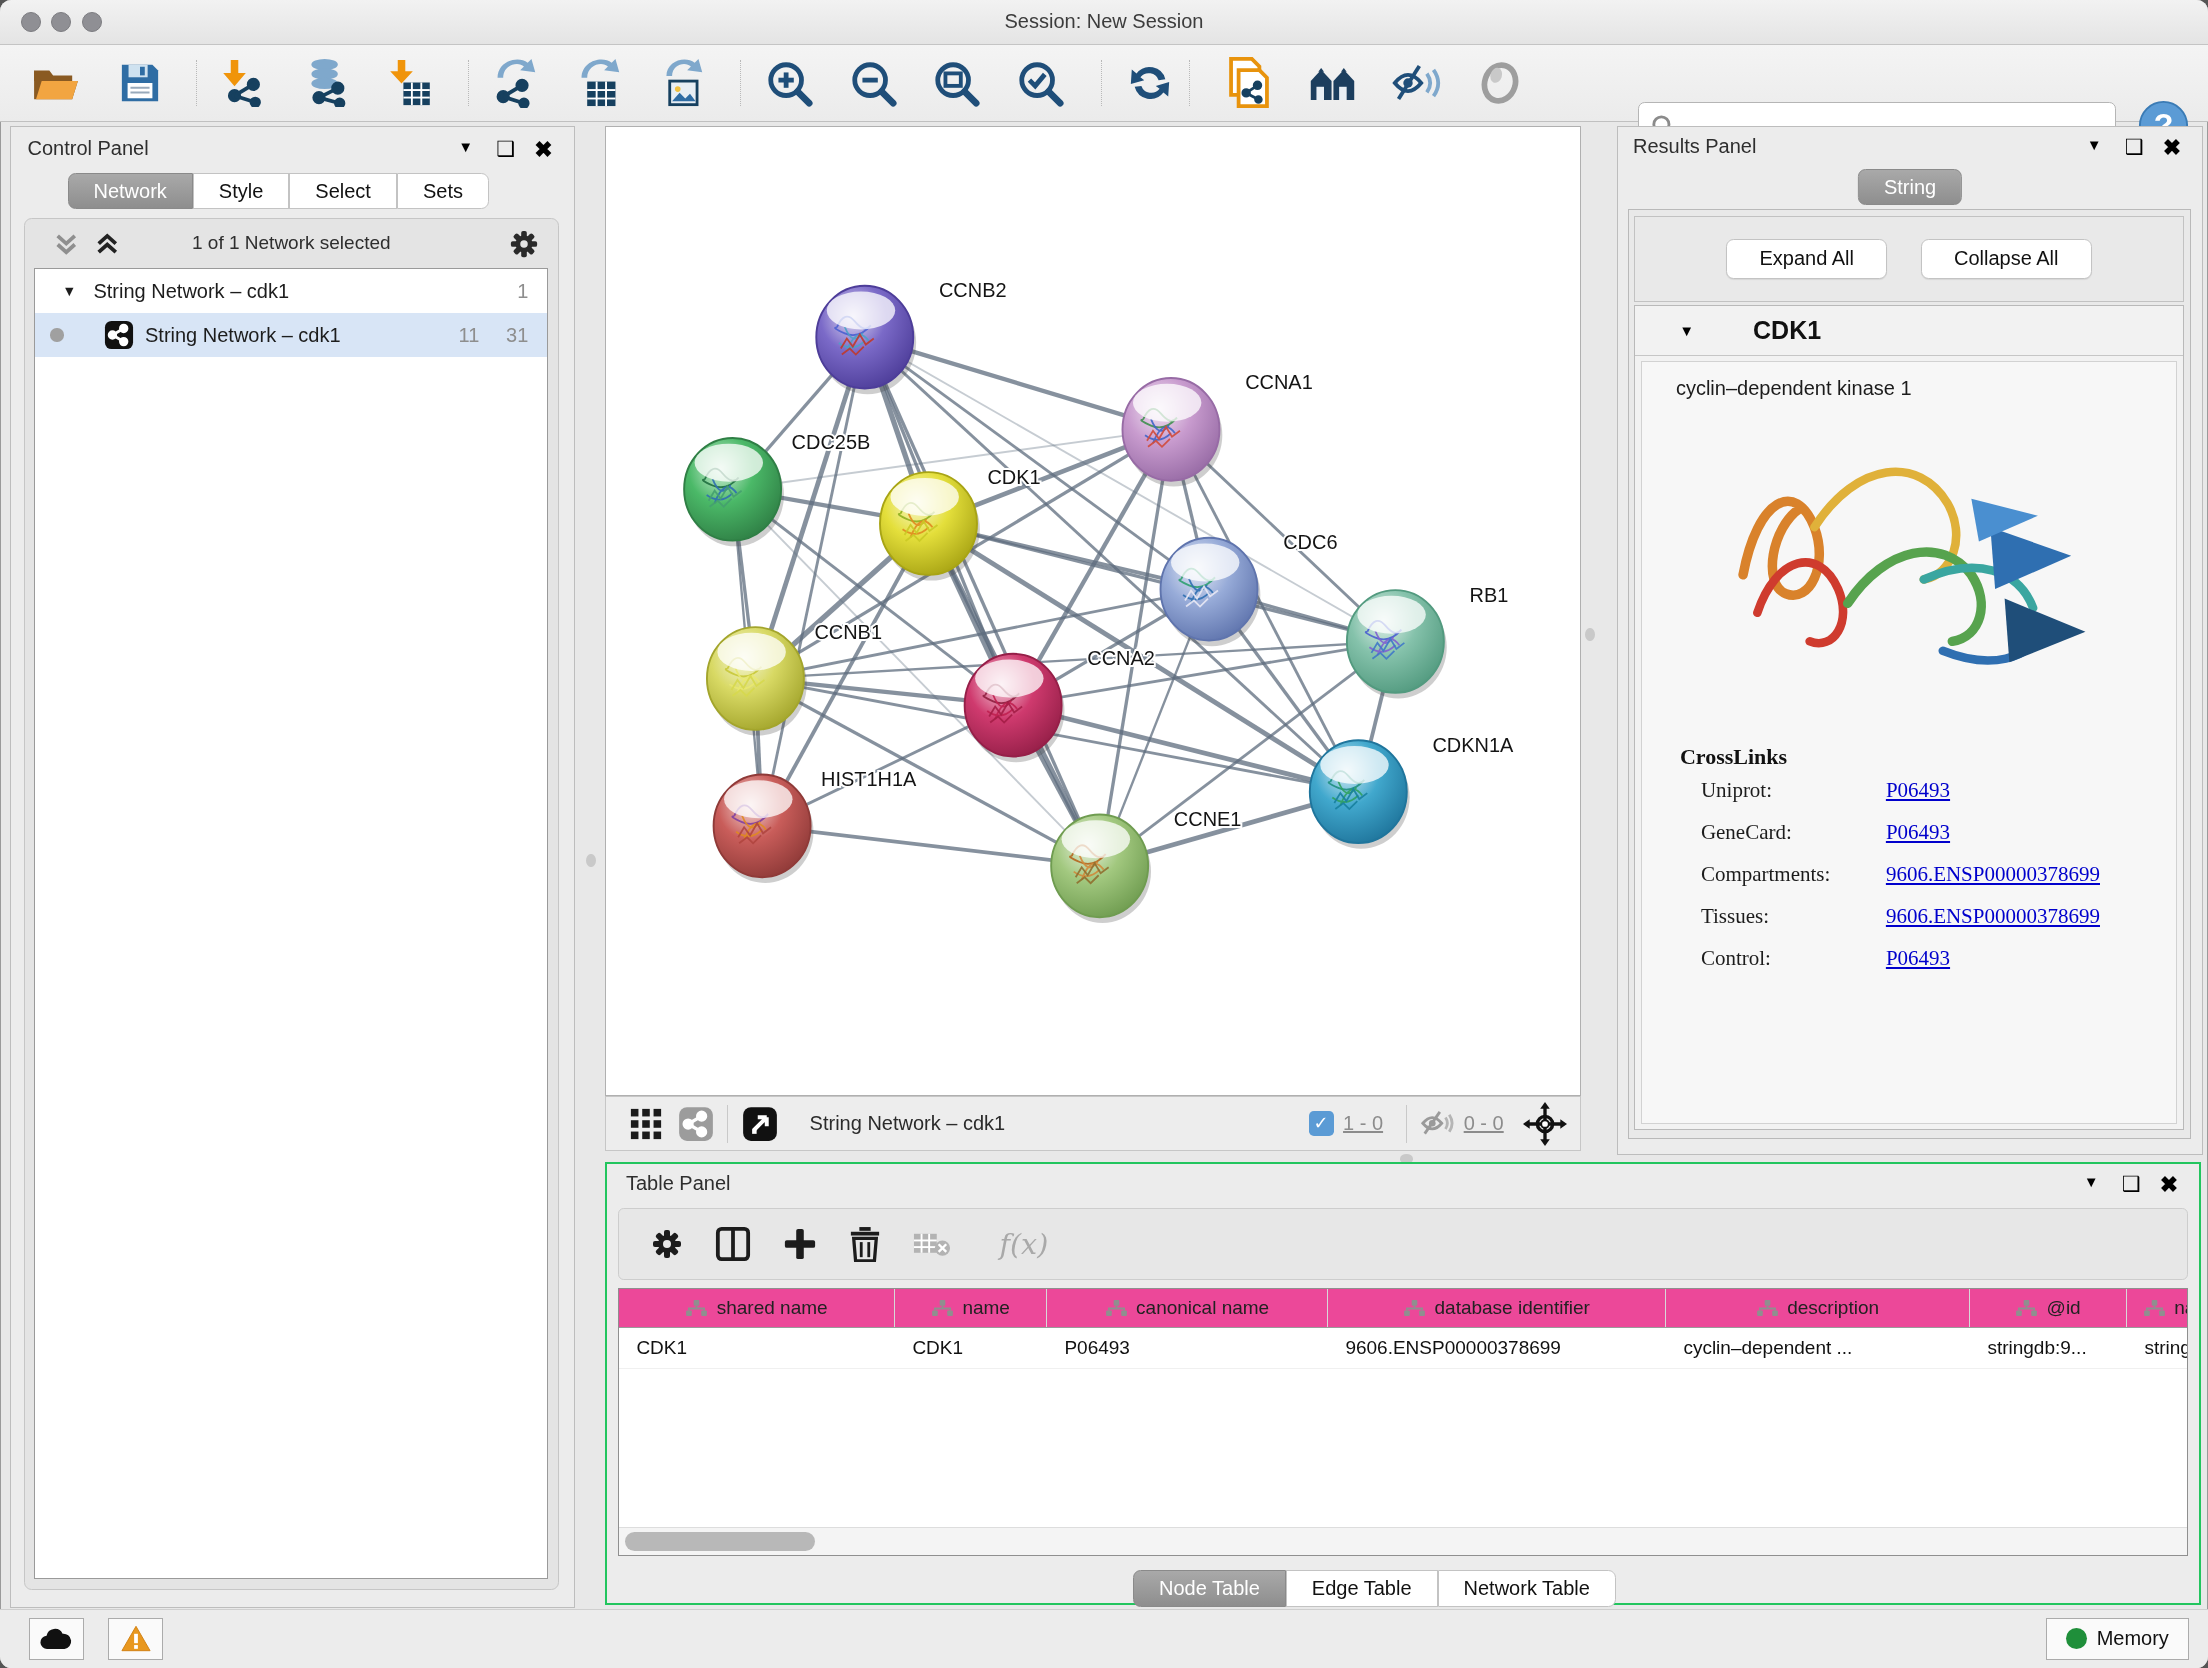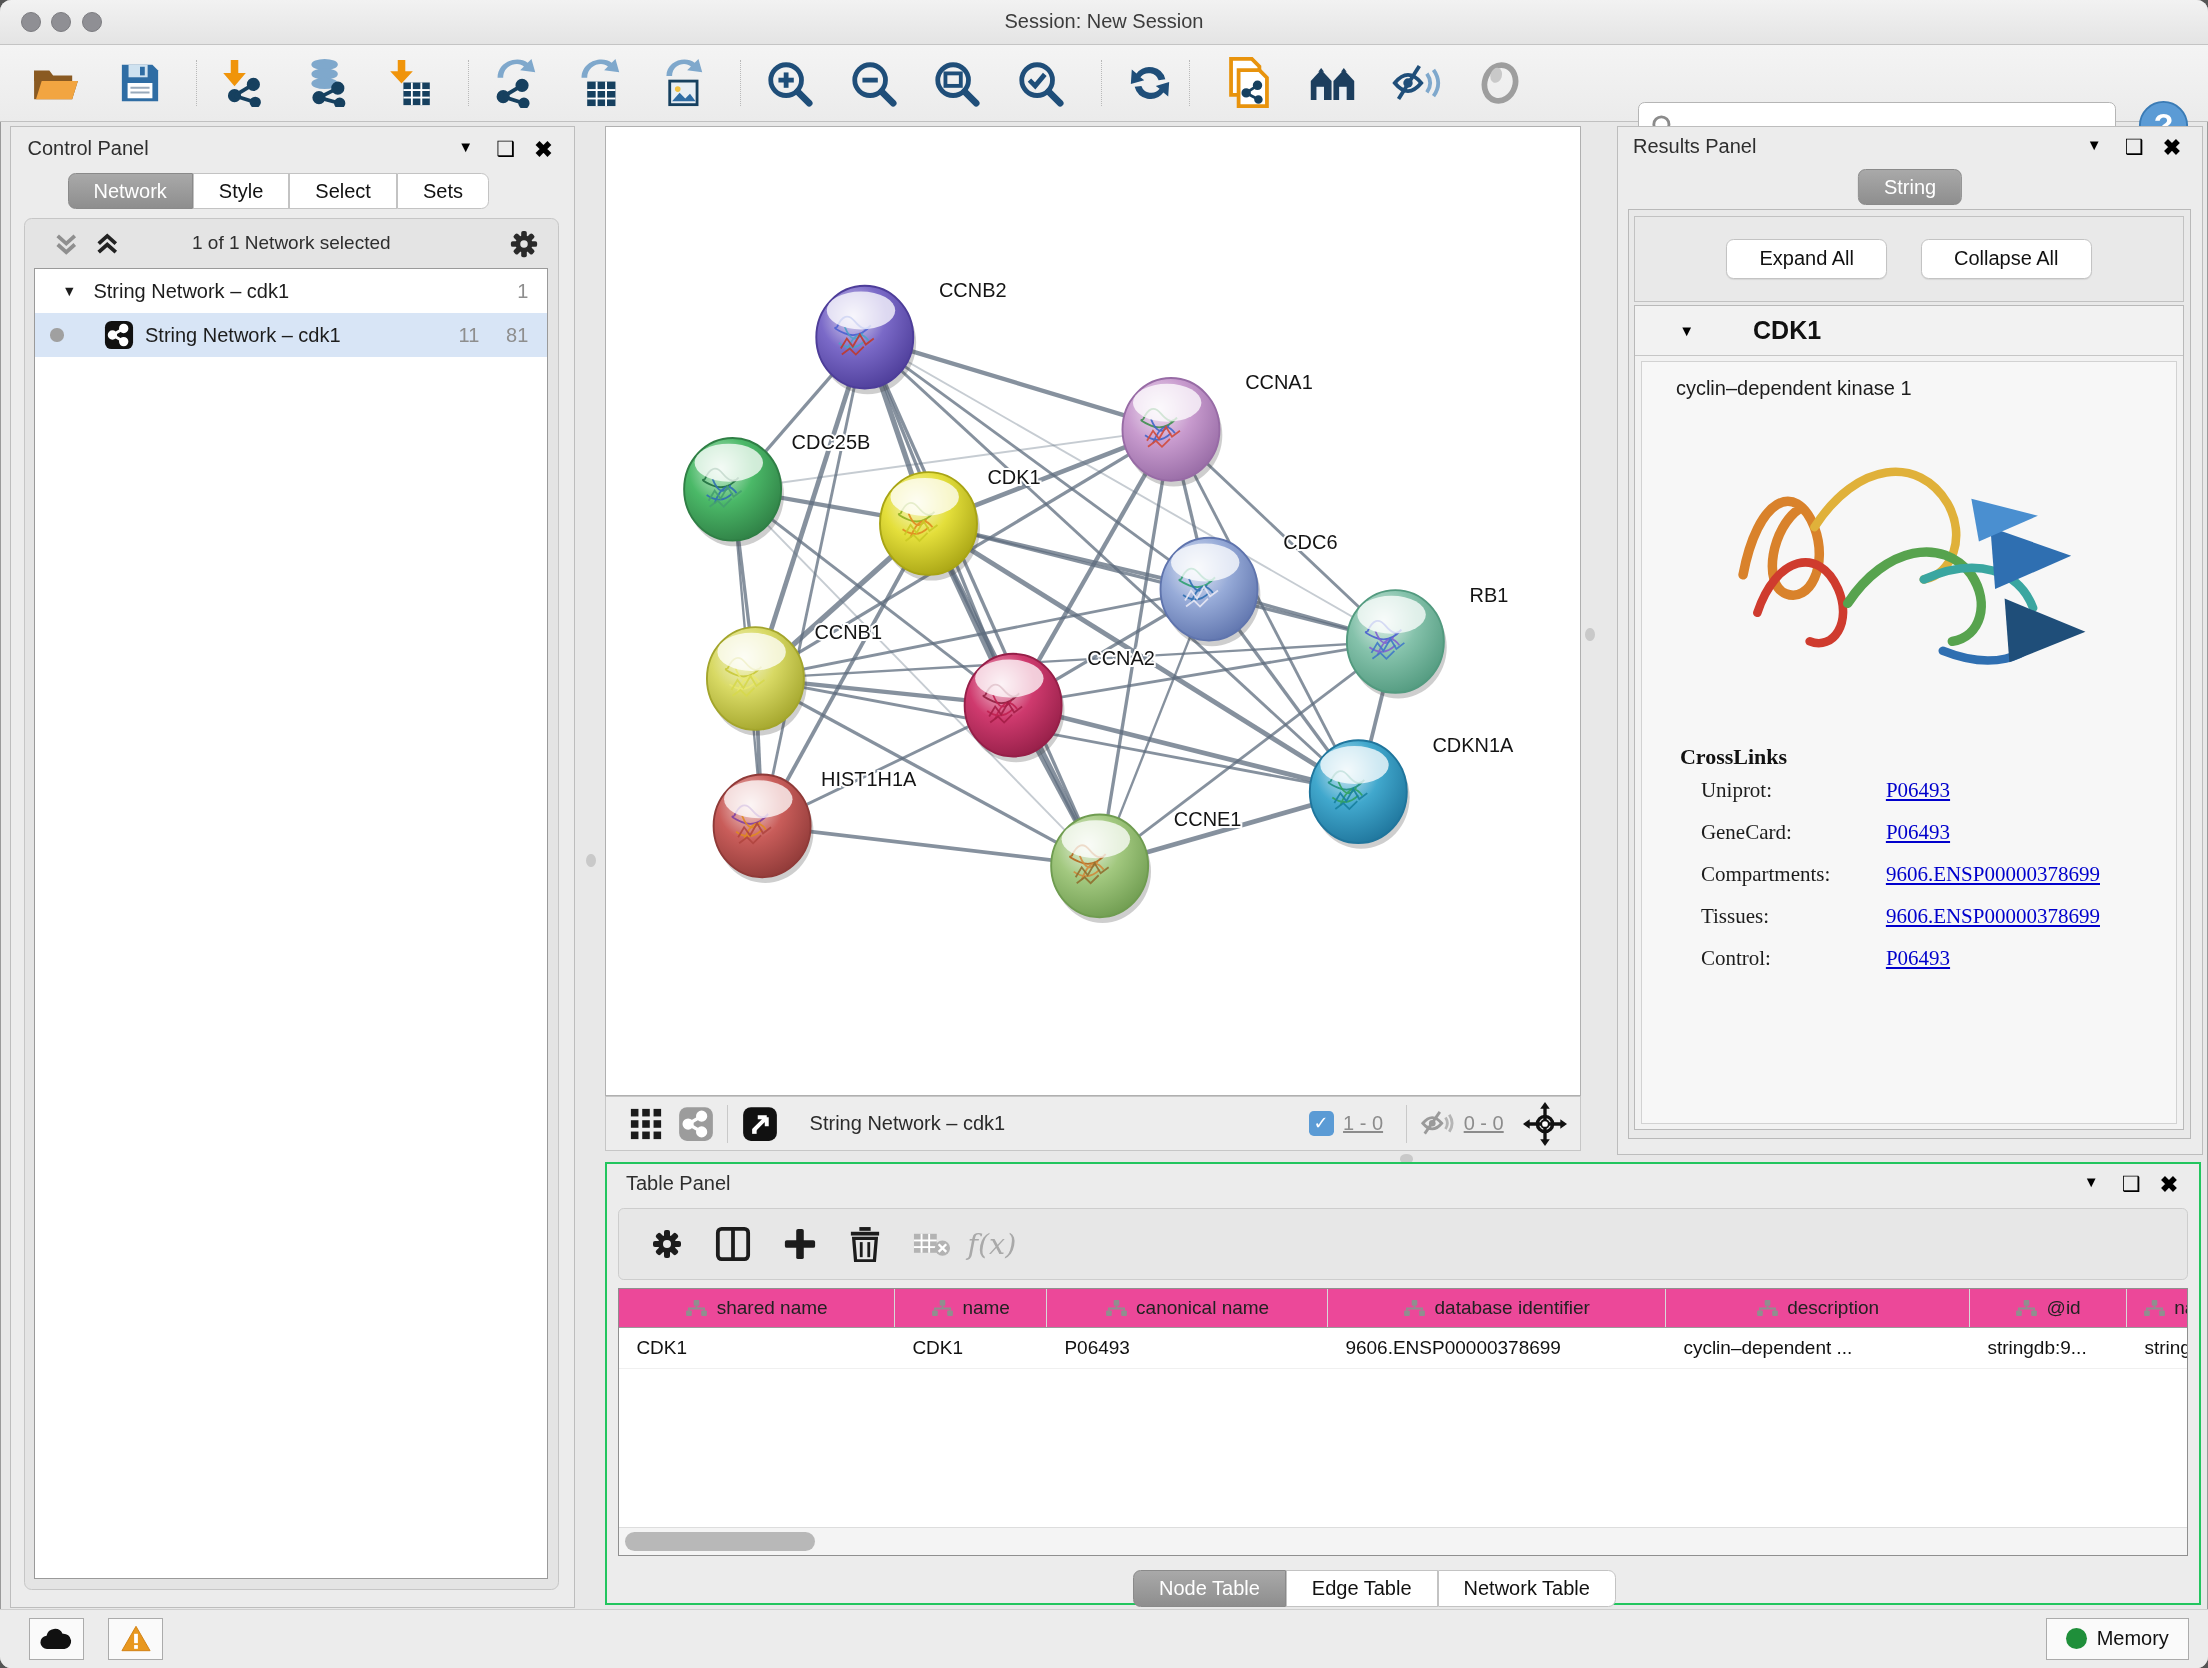--- a/index.html
+++ b/index.html
@@ -54,21 +54,21 @@
   #crosslinks{font-family:"Liberation Serif",serif;margin:17px 0 0 38px;}
   #crosslinks h3{font-size:22px;margin:0 0 7.6px 0;color:#111;}
   .cl-row{display:flex;margin:0 0 17px 21px;font-size:21px;}
   .cl-label{width:185px;color:#1c1c1c;}
   .cl-link{color:#0000cc;text-decoration:underline;cursor:pointer;}
   
   #table-panel{position:absolute;left:605px;top:1162px;width:1596px;height:443px;background:#ececec;border:2px solid #22c55e;box-sizing:border-box;}
   #tp-head{position:absolute;left:19px;top:7.6px;right:9.5px;height:28.5px;}
   #tp-toolbar{position:absolute;left:11.4px;top:44px;right:11.4px;height:70px;background:#e7e7e7;border:1px solid #cdcdcd;border-radius:5.7px;display:flex;align-items:center;}
   .tp-icon{margin-left:32px;cursor:pointer;display:flex;align-items:center;}
-  #tp-fx{font-family:"DejaVu Serif",serif;font-style:italic;font-size:28.5px;color:#a9a9a9;margin-left:16px;text-align:center;}
+  #tp-fx{font-family:"DejaVu Serif",serif;font-style:italic;font-size:28.5px;color:#a9a9a9;margin-left:48px;text-align:center;}
   #tp-tablebox{position:absolute;left:11.4px;top:124px;right:11.4px;height:266px;background:#fff;border:1.9px solid #8f8f8f;overflow:hidden;}
   #tp-header{display:flex;background:#ec4899;border-bottom:1.9px solid #9a9a9a;height:38px;}
   .th{display:flex;align-items:center;justify-content:center;gap:9.5px;font-size:19px;color:#222;border-right:1px solid #d8d8d8;box-sizing:border-box;flex-shrink:0;}
   #tp-row{display:flex;height:40px;border-bottom:1px solid #f0f0f0;}
   .td{display:flex;align-items:center;font-size:19px;color:#111;padding-left:17px;box-sizing:border-box;flex-shrink:0;}
   #tp-hscroll{position:absolute;left:0;right:0;bottom:0;height:27px;background:#f4f4f4;border-top:1px solid #ddd;}
   #tp-hthumb{position:absolute;left:5.7px;top:3.8px;width:190px;height:19px;background:#b8b8b8;border-radius:9.5px;}
   #tp-tabs{position:absolute;left:526px;bottom:-3.8px;}
   
   #status-bar{position:absolute;left:0;top:1609px;width:100%;height:59px;background:#ececec;border-top:1px solid #cfcfcf;}
@@ -331,21 +331,21 @@
             <g stroke="#fff" stroke-width="3" fill="#fff">
                 <circle cx="21" cy="9" r="3.5"></circle>
                 <circle cx="9" cy="16" r="3.5"></circle>
                 <circle cx="21" cy="23" r="3.5"></circle>
                 <line x1="21" y1="9" x2="9" y2="16"></line>
                 <line x1="9" y1="16" x2="21" y2="23"></line>
               </g>
           </svg>
           <span style="margin-left:11.4px">String Network – cdk1</span>
           <span class="tree-num" style="position:absolute;right:68px">11</span>
-          <span class="tree-num" style="position:absolute;right:19px">81</span>
+          <span class="tree-num" style="position:absolute;right:19px">31</span>
         </div>
       </div>
     </div>
   </div>
 
   <div id="net-canvas">
     <svg id="net-svg" width="974" height="968" viewBox="0 0 1024 1018">
         <defs>
           <radialGradient id="grad-CCNB2" cx="38%" cy="30%" r="75%">
             <stop offset="0%" stop-color="#dedaf1"></stop>

